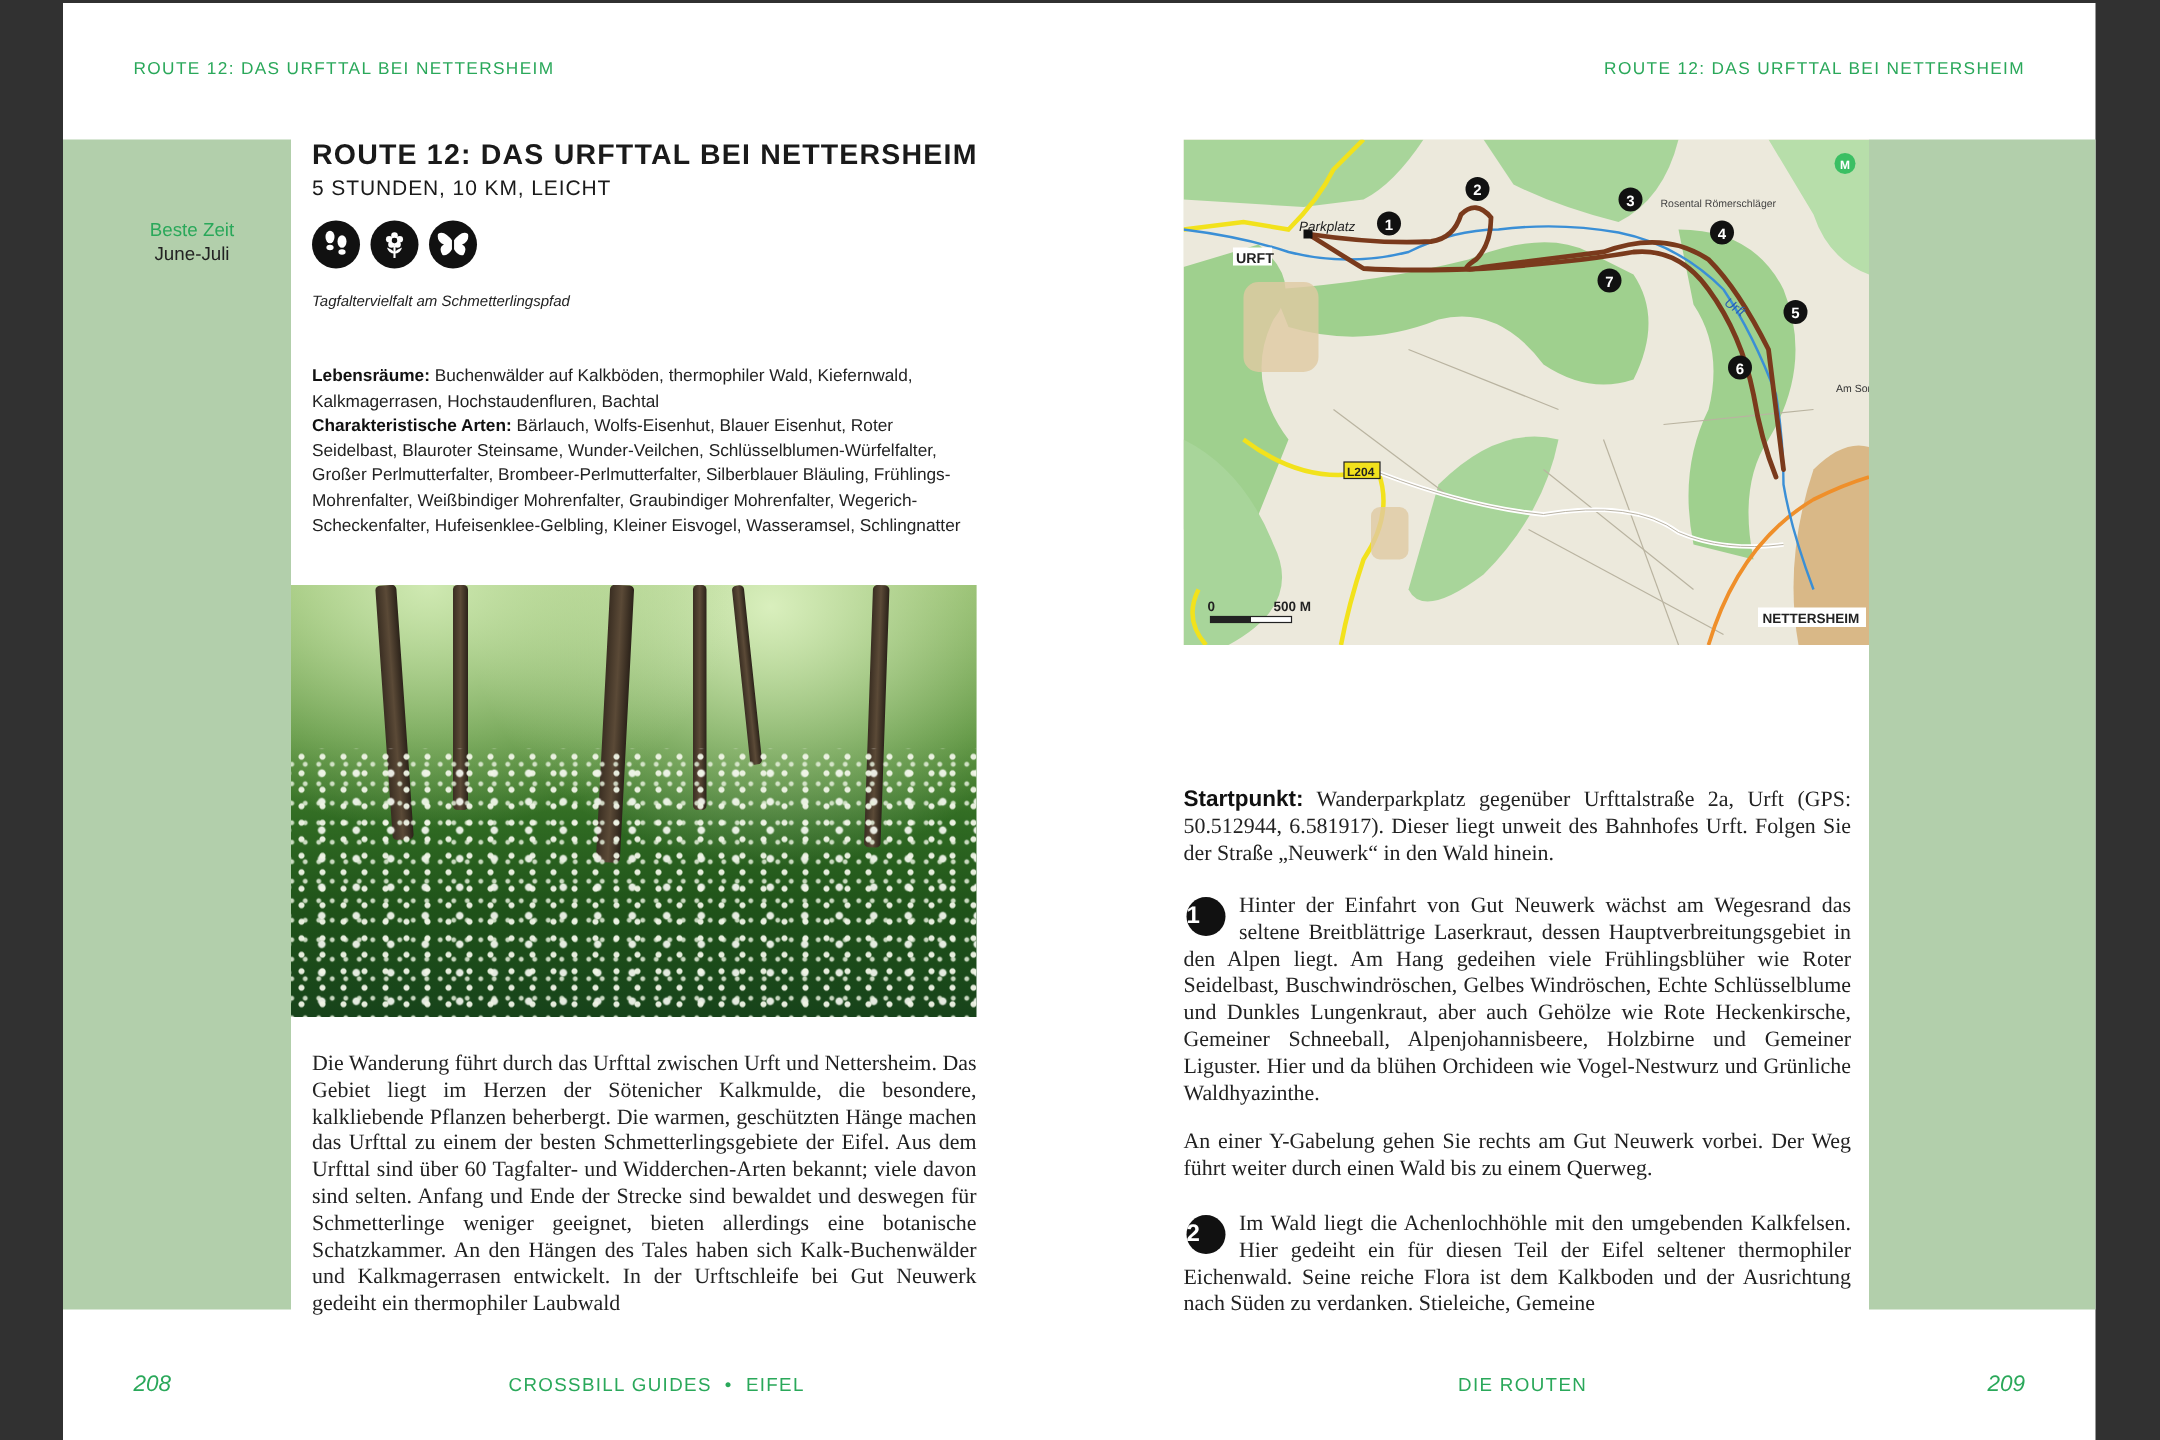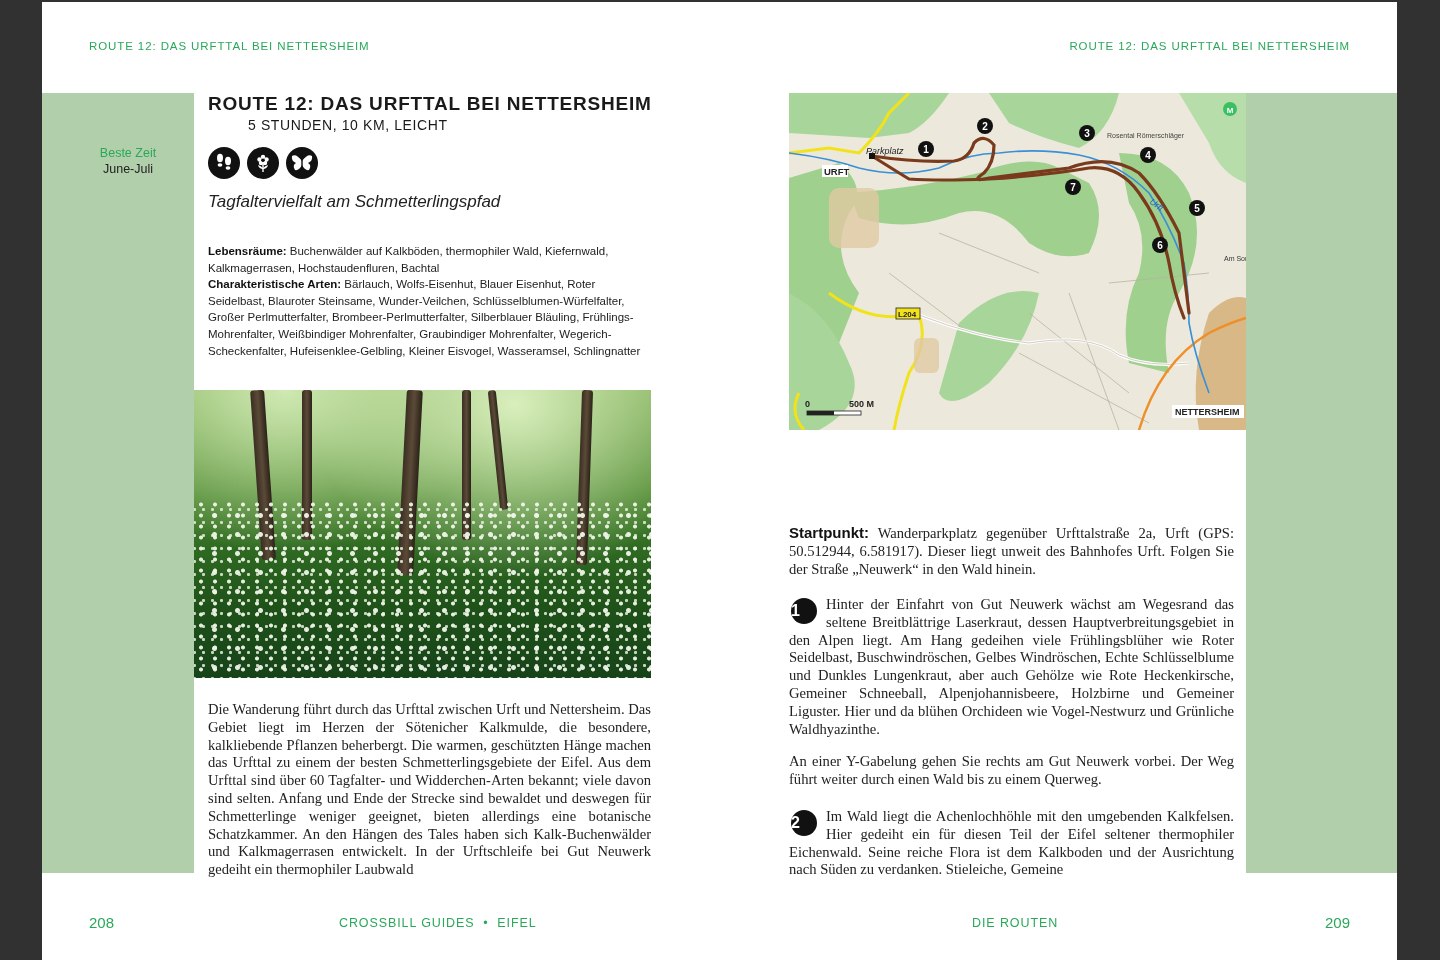--- a/index.html
+++ b/index.html
@@ -16,26 +16,26 @@
   .gp-left { left: 0; top: 91px; width: 152px; height: 780px; }
   .gp-right { left: 1204px; top: 91px; width: 151px; height: 780px; }
 
   .best-time { position: absolute; left: 0; top: 143px; width: 152px; text-align: center; font-size: 12.5px; line-height: 16px; padding-left: 20px; }
   .best-time .label { color: #2aa85a; display: block; }
   .best-time .value { color: #222; display: block; }
 
   .caption { position: absolute; left: 25px; top: 617px; width: 120px; font-size: 12px; line-height: 16.5px; color: #222; }
 
   .title { position: absolute; left: 166px; top: 91px; font-size: 19px; font-weight: bold; letter-spacing: 0.8px; color: #1a1a1a; }
-  .subtitle { position: absolute; left: 166px; top: 115px; font-size: 14px; letter-spacing: 0.6px; color: #1a1a1a; margin-left: 40px; }
+  .subtitle { position: absolute; left: 166px; top: 115px; font-size: 14px; letter-spacing: 0.6px; color: #1a1a1a; }
 
   .icons { position: absolute; left: 166px; top: 145px; display: flex; gap: 7px; }
   .icon-circle { width: 32px; height: 32px; border-radius: 50%; background: #111; display: flex; align-items: center; justify-content: center; }
 
-  .tagline { position: absolute; left: 166px; top: 191px; font-size: 17px; line-height: 17px; font-style: italic; color: #222; }
+  .tagline { position: absolute; left: 166px; top: 191px; font-size: 10px; line-height: 17px; font-style: italic; color: #222; }
 
   .facts { position: absolute; left: 166px; top: 241px; width: 445px; font-size: 11.5px; line-height: 16.6px; color: #222; }
   .facts b { font-weight: bold; color: #111; }
 
   .photo { position: absolute; left: 152px; top: 388px; width: 457px; height: 288px; overflow: hidden;
     background:
       radial-gradient(ellipse at 20% 0%, #cfe9b2 0%, rgba(207,233,178,0) 40%),
       radial-gradient(ellipse at 70% 5%, #d9efbd 0%, rgba(217,239,189,0) 45%),
       linear-gradient(180deg, #7fae56 0%, #4f8a32 35%, #2f6a22 55%, #1f5219 75%, #17431a 100%); }
   .photo .trunk { position: absolute; top: 0; background: linear-gradient(90deg, #3a2e22, #5b4a37, #2b2219); border-radius: 3px; }
@@ -56,21 +56,21 @@
   .start { left: 747px; top: 522px; width: 445px; }
   .start b { font-family: "Liberation Sans", "DejaVu Sans", sans-serif; font-weight: bold; font-size: 15px; color: #111; }
   .stop-para { left: 747px; width: 445px; }
   .stop1 { top: 594px; }
   .yfork { top: 751px; }
   .stop2 { top: 806px; height: 68px; overflow: hidden; }
   .num-badge { float: left; width: 26px; height: 26px; border-radius: 50%; background: #111; color: #fff;
     font-family: "Liberation Sans", "DejaVu Sans", sans-serif; font-weight: bold; font-size: 16px; text-align: center; line-height: 26px;
     margin: 2px 9px 0 2px; }
 
-  .folio { position: absolute; top: 912px; font-size: 15px; color: #2aa85a; }
+  .folio { position: absolute; top: 912px; font-size: 15px; color: #2aa85a; font-style: italic; }
   .folio.left { left: 47px; }
   .folio.right { left: 1283px; }
   .foot-title { position: absolute; top: 914px; font-size: 12.5px; letter-spacing: 0.9px; color: #2aa85a; }
   .foot-title.left { left: 297px; }
   .foot-title.right { left: 930px; }
 </style>
 </head>
 <body>
 
 <div class="spread">

